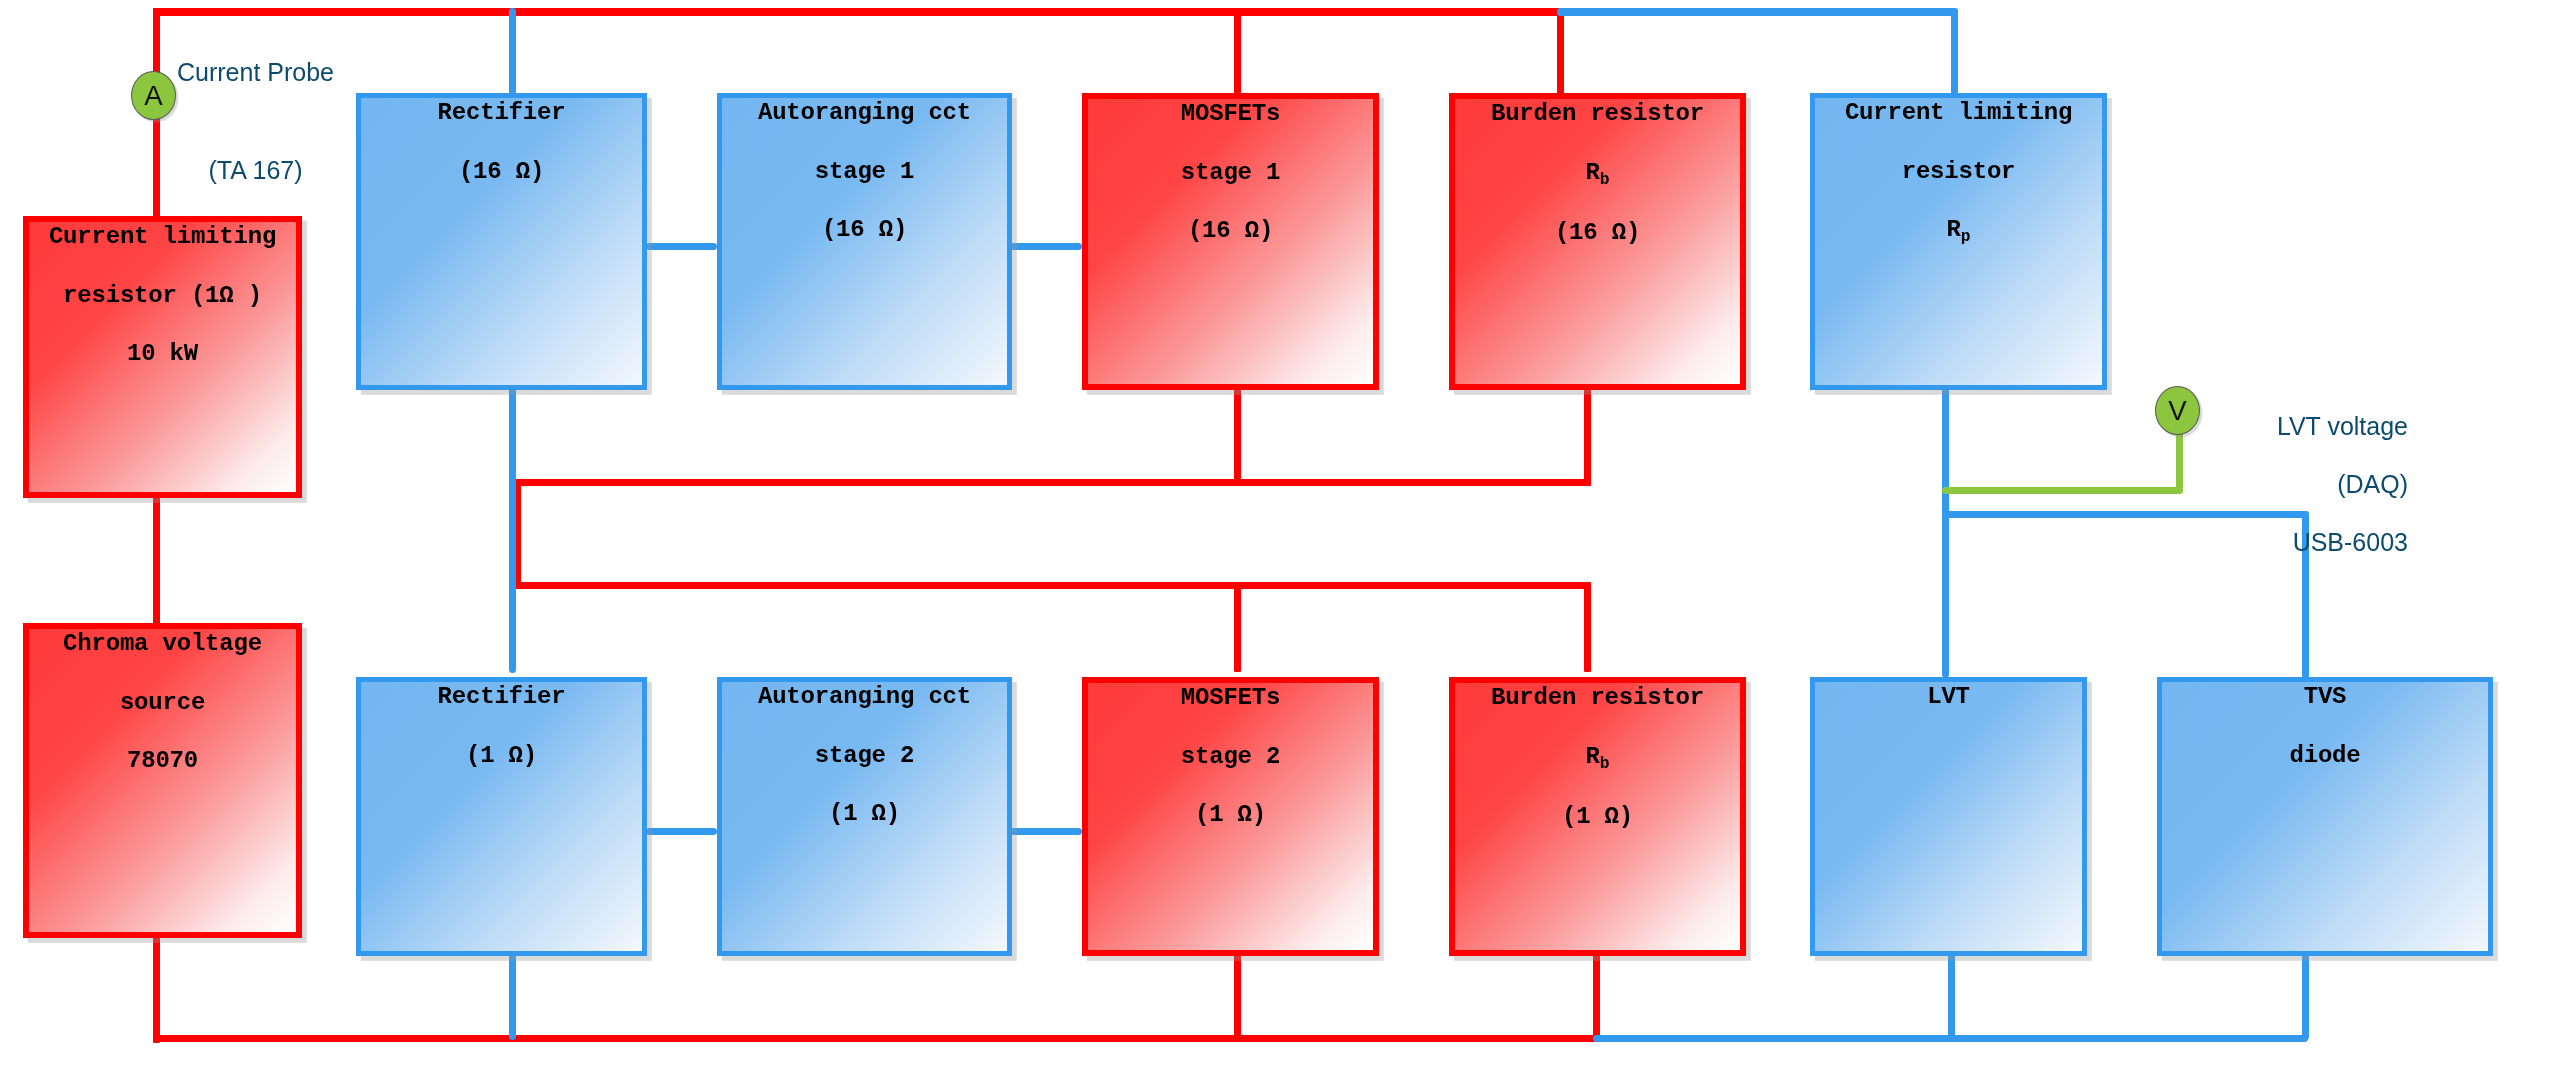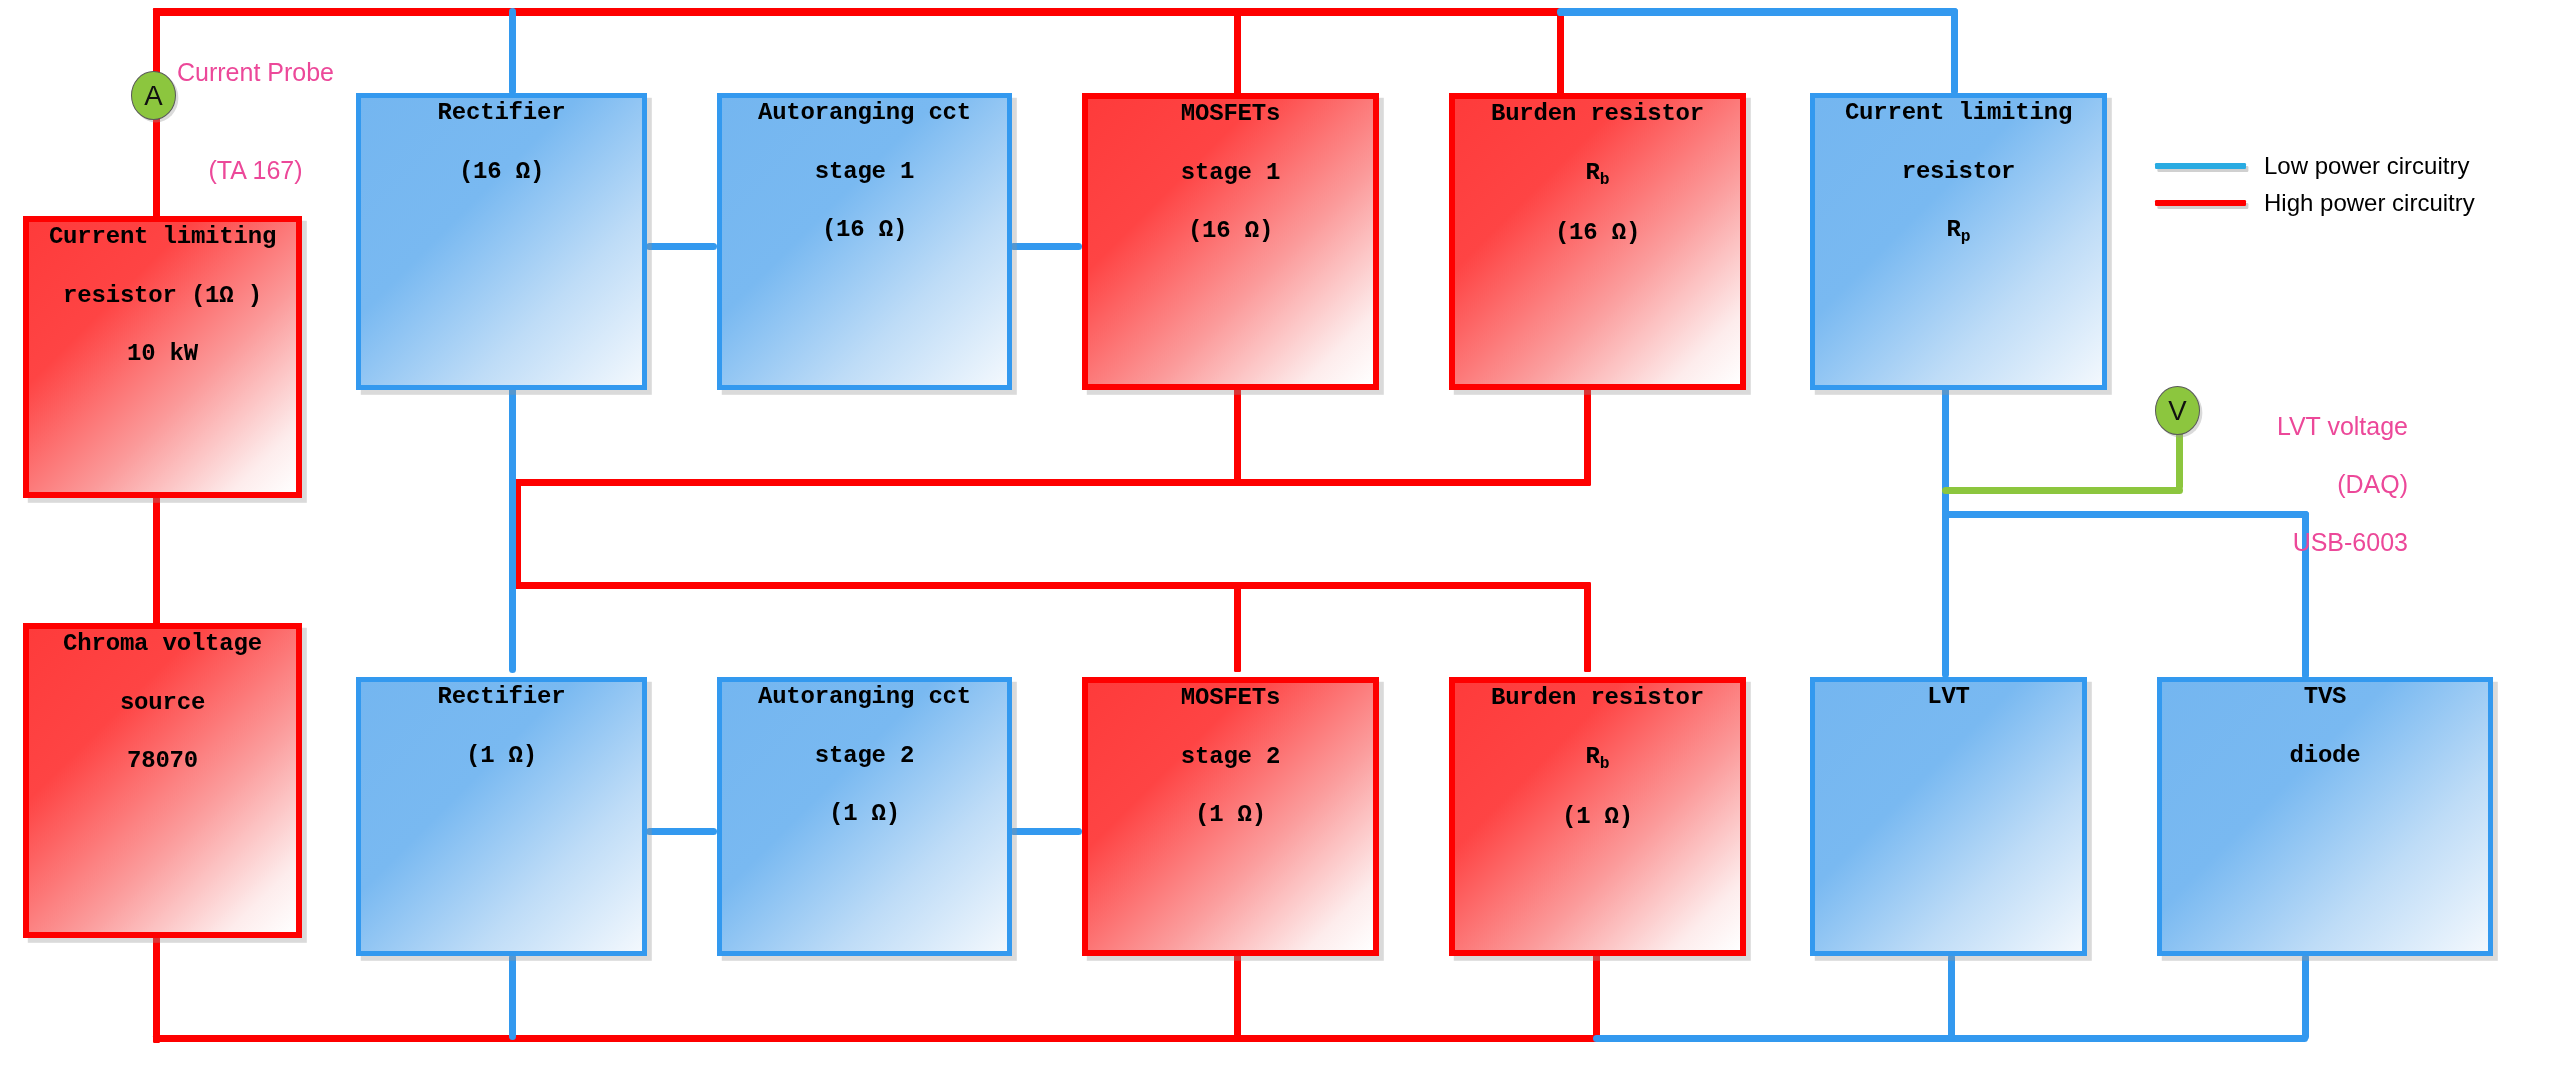--- a/index.html
+++ b/index.html
@@ -27,21 +27,21 @@
        background:linear-gradient(135deg,#74b6f0 0%,#79b9f1 38%,#bedcf7 70%,#f3f8fd 100%);}
   .block.red{border:6.6px solid #fe0000;
        background:linear-gradient(135deg,#fe3b3b 0%,#fe4444 30%,#fb9b9b 62%,#fdecec 88%,#ffffff 100%);}
 
   
   .probe{position:absolute;border-radius:50%;background:#8cc63e;border:1.8px solid #595959;
          display:flex;align-items:center;justify-content:center;font-size:27.6px;
          color:#111;font-weight:normal;box-shadow:2.4px 2.4px 0 rgba(150,150,150,0.35);}
 
   
-  .label{position:absolute;color:#ec4899;font-weight:normal;line-height:1.16;
+  .label{position:absolute;color:#0c4a6e;font-weight:normal;line-height:1.16;
          white-space:pre-line;}
 
   
   #legend{position:absolute;left:2155px;top:147px;width:407px;}
   .legend-row{display:flex;align-items:center;height:37px;}
   .legend-swatch{width:91px;height:6px;border-radius:1.2px;
                  box-shadow:2.4px 3px 0 rgba(170,170,170,0.55);}
   .legend-text{margin-left:18px;font-size:24px;color:#000;}
   sub{font-size:0.68em;vertical-align:-0.28em;}
 </style>
@@ -193,25 +193,15 @@
     <div>Current Probe</div>
     <div style="text-align:center;margin-top:40px;">(TA 167)</div>
   </div>
 
   <div class="label" style="left:2210px;top:383px;font-size:25px;text-align:right;width:198px;">
     <div>LVT voltage</div>
     <div>(DAQ)</div>
     <div>USB-6003</div>
   </div>
 
-  <div id="legend">
-    <div class="legend-row">
-      <div class="legend-swatch" style="background:#29abe2;"></div>
-      <div class="legend-text">Low power circuitry</div>
-    </div>
-    <div class="legend-row">
-      <div class="legend-swatch" style="background:#fe0000;"></div>
-      <div class="legend-text">High power circuitry</div>
-    </div>
-  </div>
 
 </div>
 
 
 </body></html>

